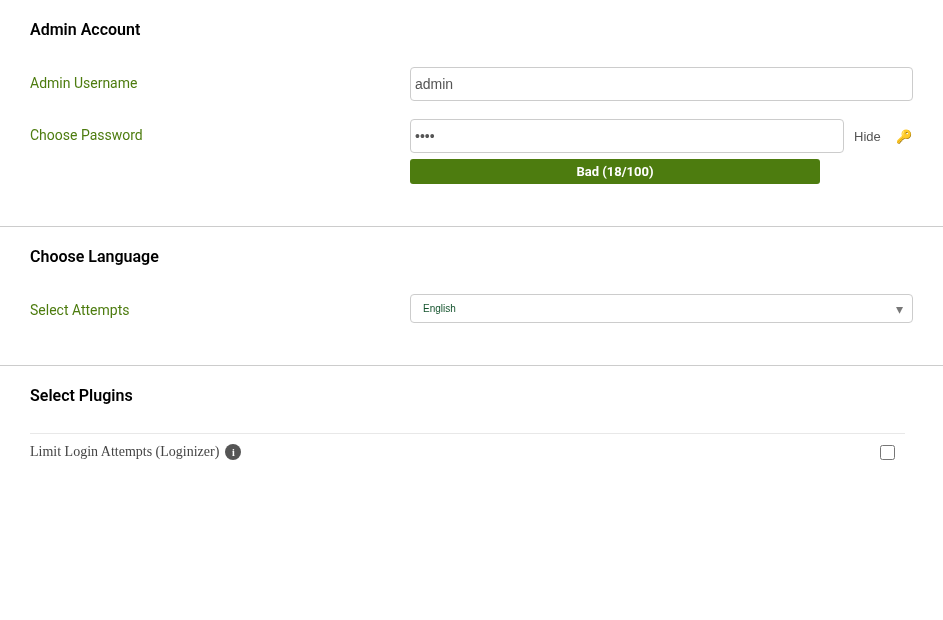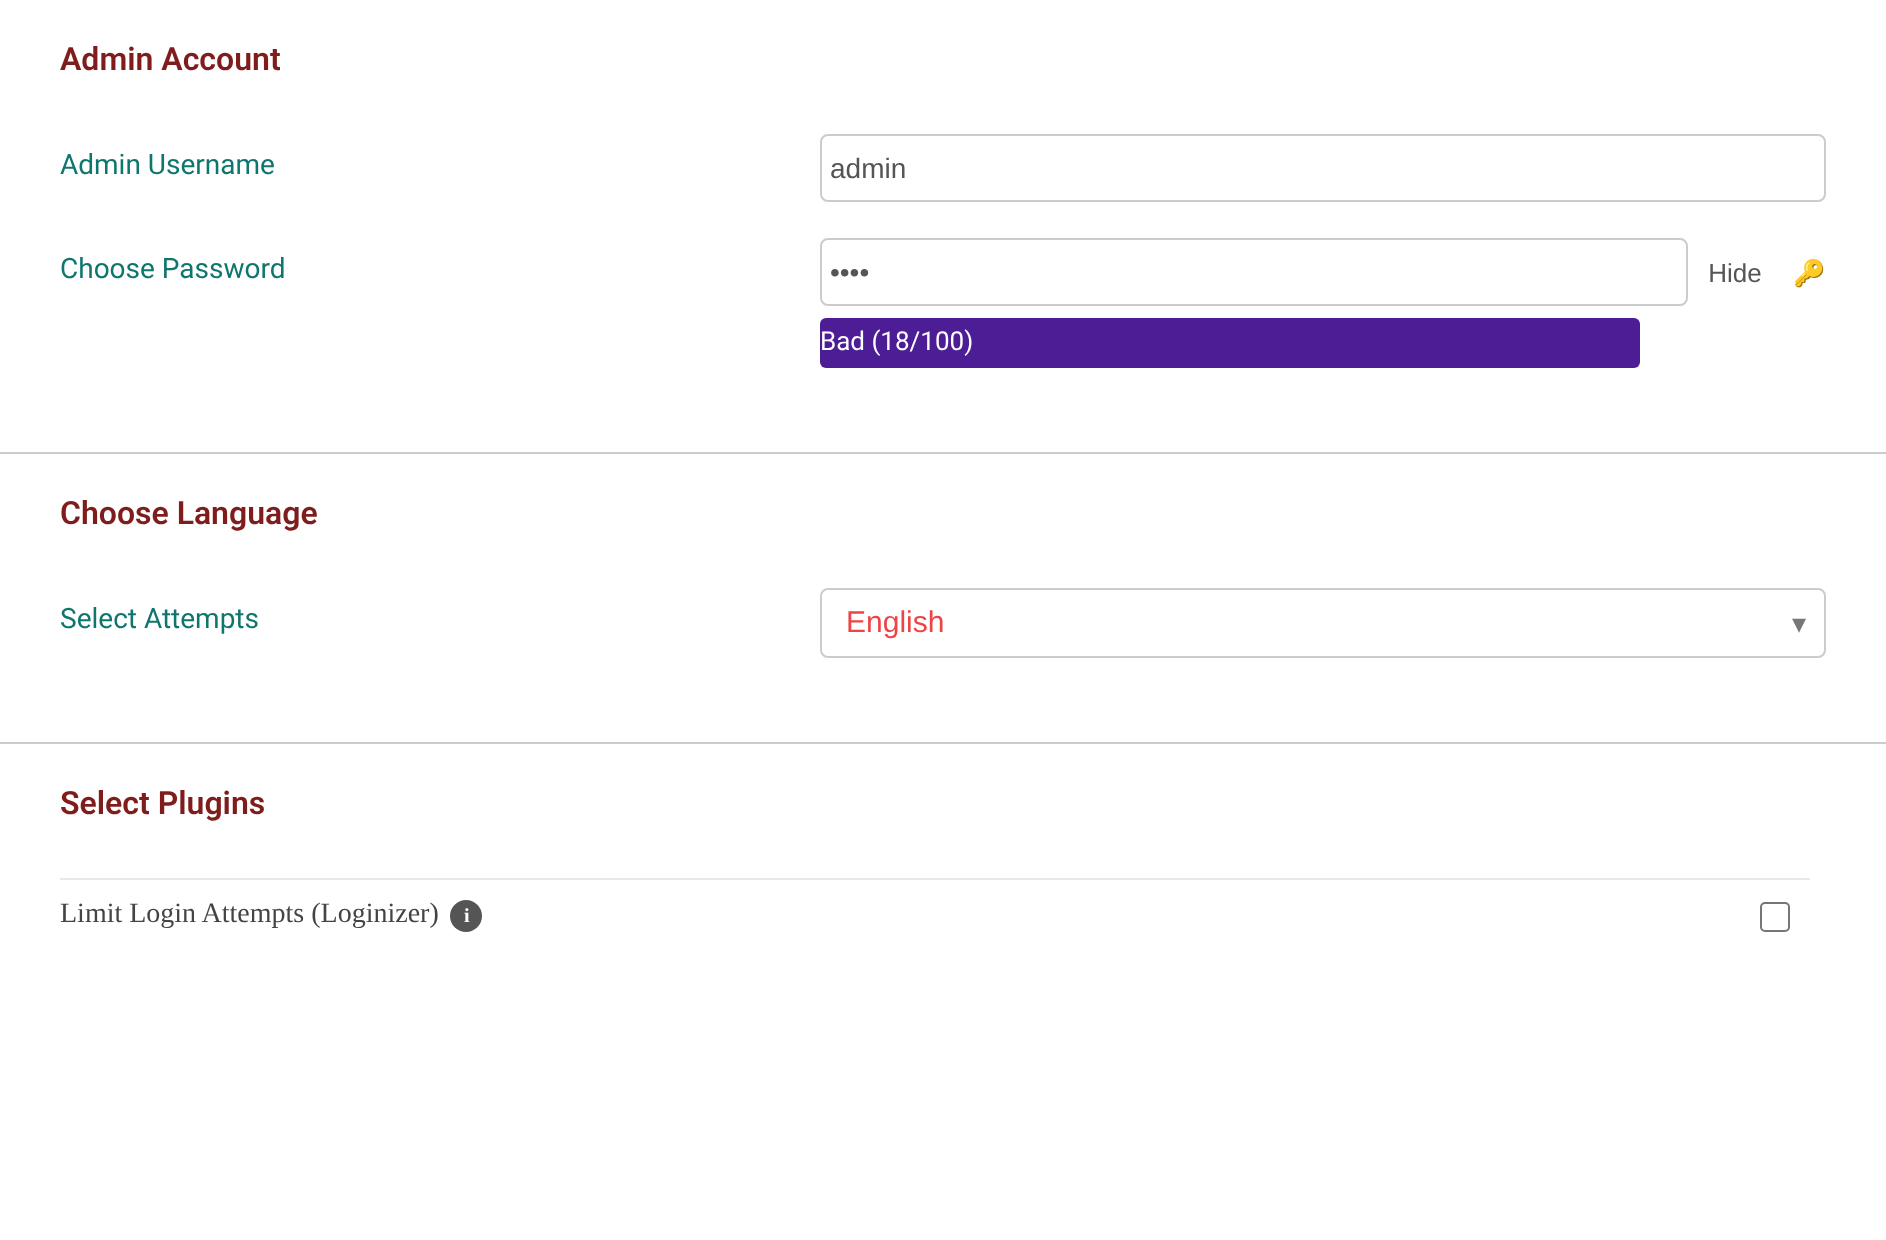--- a/index.html
+++ b/index.html
@@ -12,21 +12,21 @@
       min-height: 620px;
     }
 
     .section {
       padding: 20px 30px 24px 30px;
     }
 
     .section-title {
       font-size: 16px;
       font-weight: 600;
-      color: #7f1d1d;
+      color: #000000;
       margin-bottom: 20px;
       padding-bottom: 8px;
     }
 
     .divider {
       border: none;
       border-top: 1px solid #ccc;
       margin: 0 0;
     }
 
@@ -34,21 +34,21 @@
       display: flex;
       align-items: flex-start;
       margin-bottom: 18px;
     }
 
     .form-label {
       width: 380px;
       min-width: 380px;
       padding-top: 8px;
       font-size: 14px;
-      color: #0f766e;
+      color: #4d7c0f;
     }
 
     .form-control-wrap {
       flex: 1;
       display: flex;
       flex-direction: column;
     }
 
     .form-input {
       width: 100%;
@@ -69,40 +69,41 @@
       cursor: pointer;
       white-space: nowrap;
       display: flex;
       align-items: center;
       gap: 16px;
       padding: 0;
     }
 
     .strength-bar {
       margin-top: 6px;
-      background: #4c1d95;
+      background: #4d7c0f;
       border-radius: 3px;
+      text-align: center;
       padding: 5px 0;
       font-size: 13px;
       color: #fff;
-      font-weight: 400;
+      font-weight: 700;
       width: calc(100% - 0px);
     }
 
     .strength-bar-wrap {
       max-width: 410px;
     }
 
     .select-input {
       width: 100%;
       padding: 8px 30px 8px 12px;
       border: 1px solid #ccc;
       border-radius: 4px;
-      font-size: 15px;
-      color: #ef4444;
+      font-size: 10px;
+      color: #14532d;
       outline: none;
       background: #fff;
       appearance: none;
       -webkit-appearance: none;
       cursor: pointer;
       background-image: none;
     }
 
     .select-wrap {
       position: relative;

